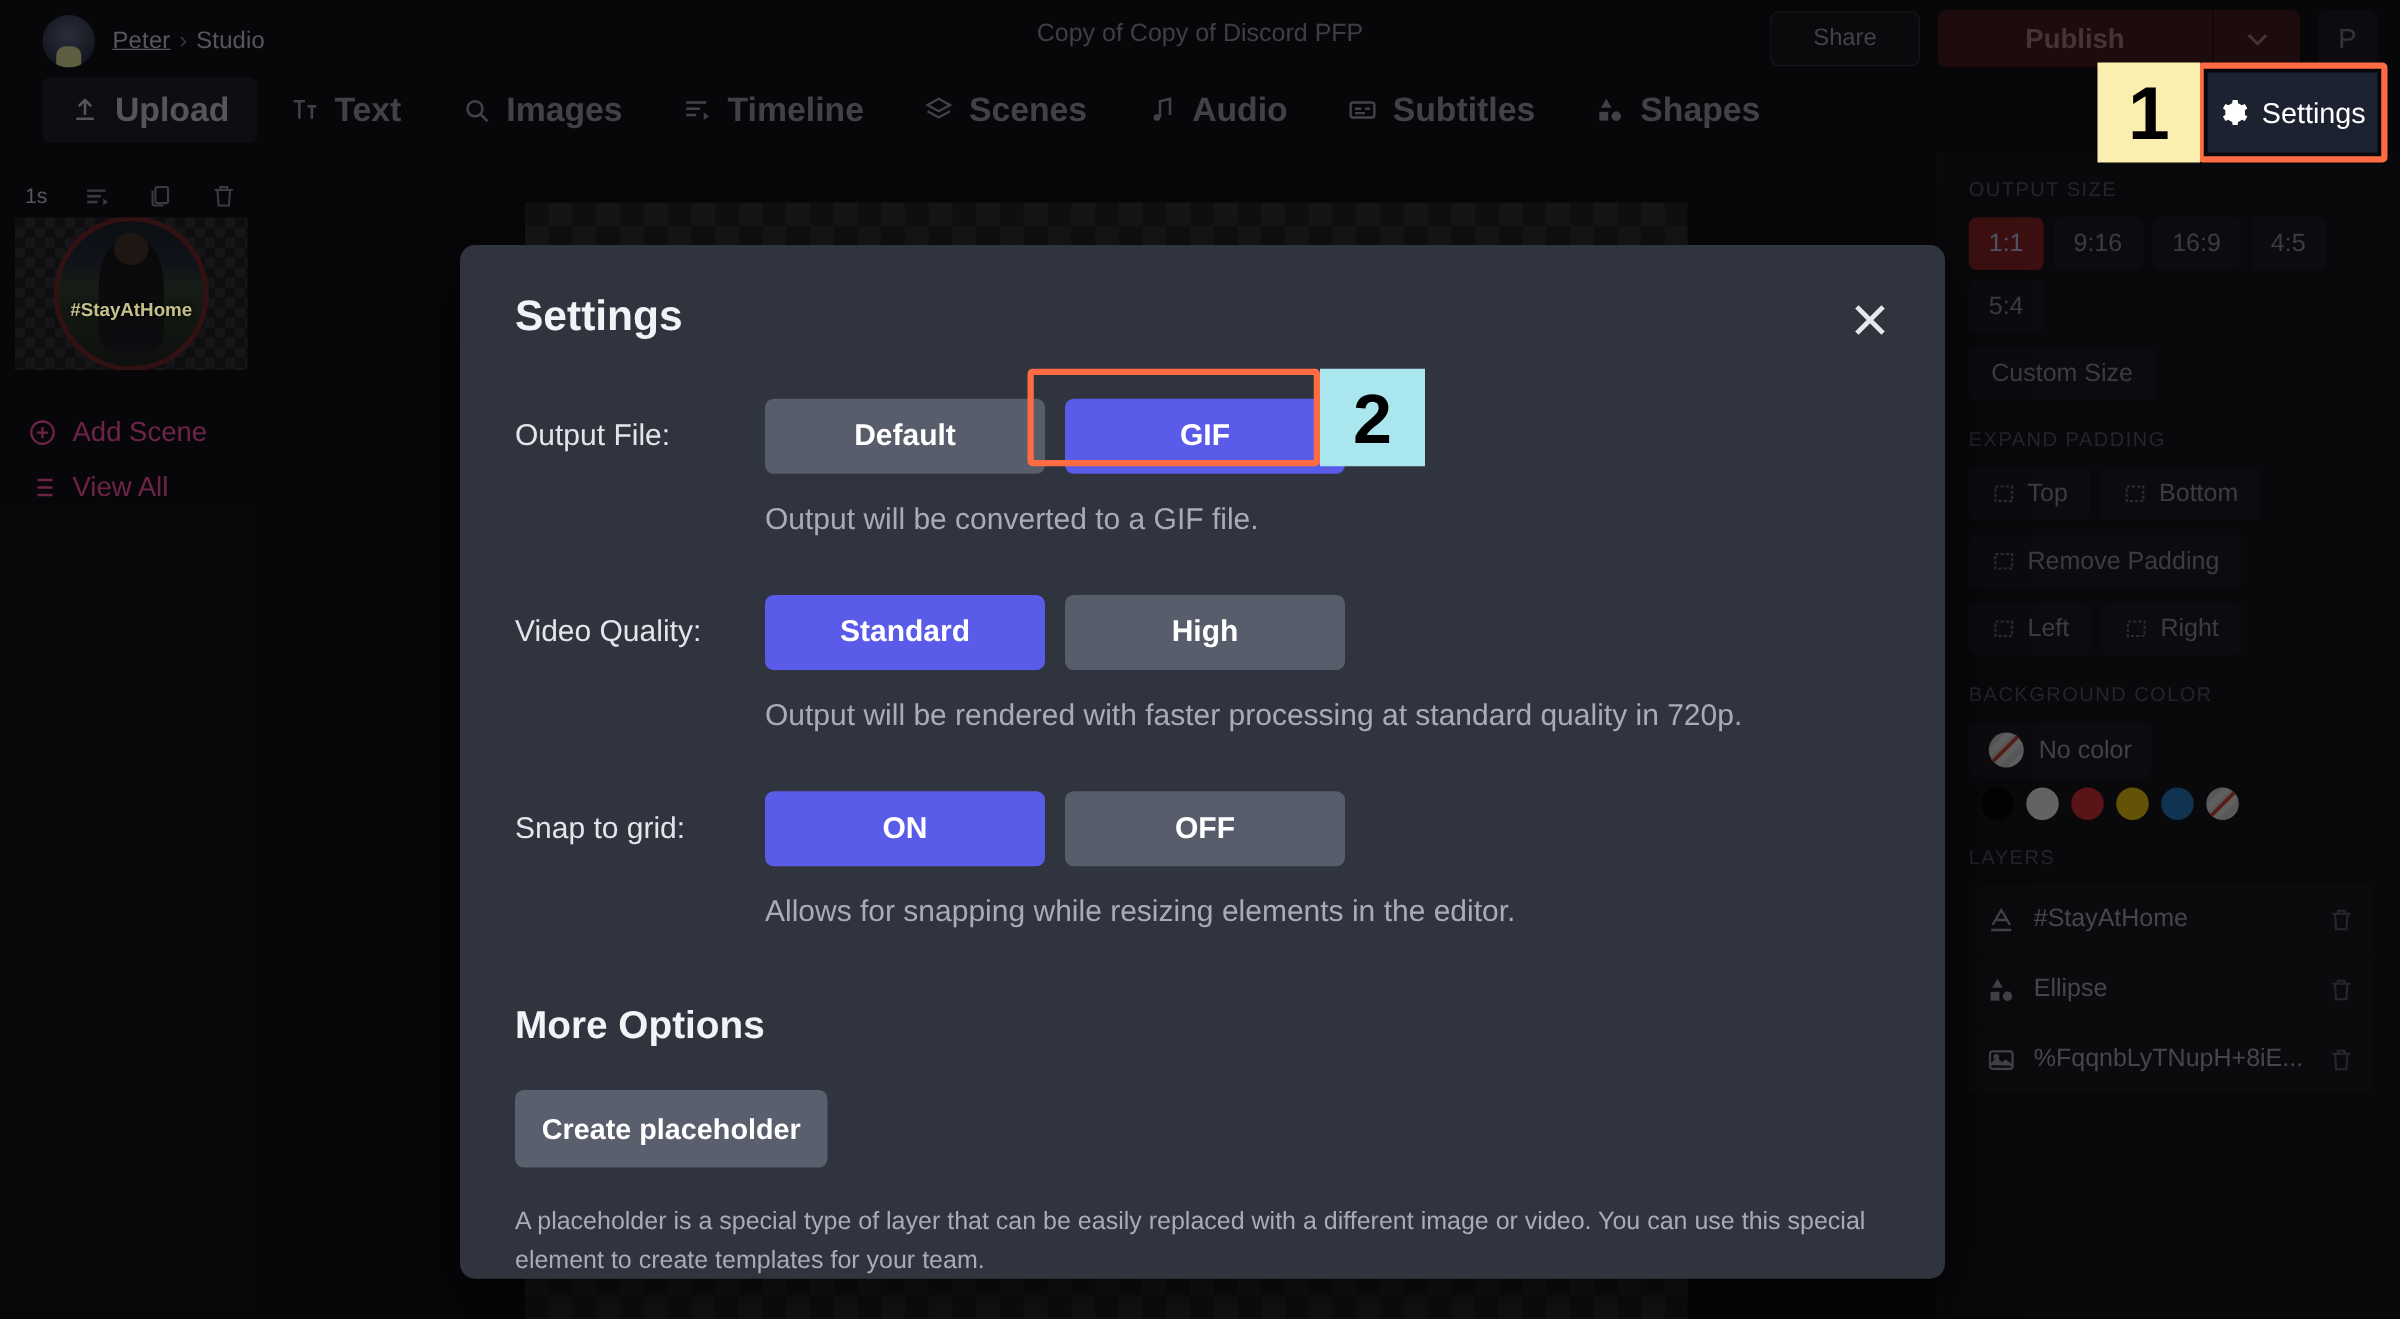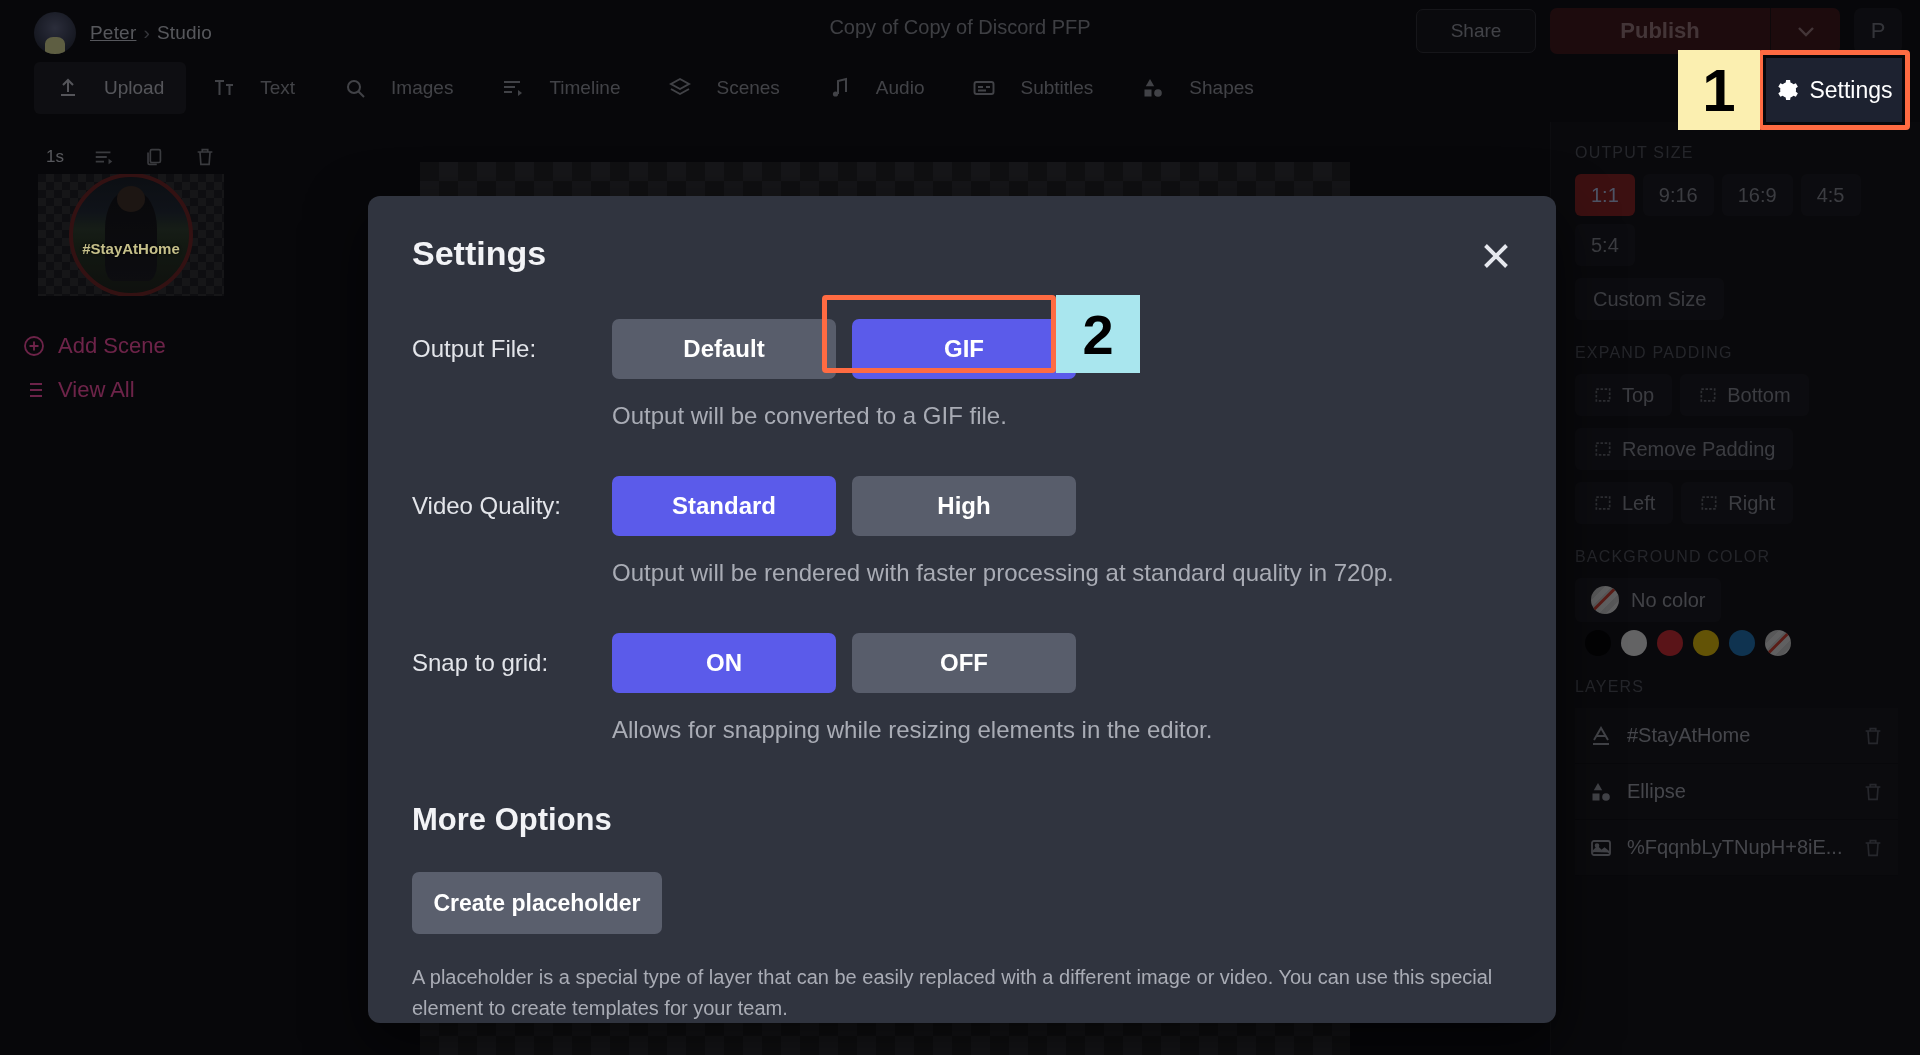--- a/index.html
+++ b/index.html
@@ -57,29 +57,29 @@
     width: 48px; height: 46px; border-radius: 8px; background: #16161b; color: #6b6d76;
     font-size: 22px; display: flex; align-items: center; justify-content: center; cursor: pointer;
   }
 
   
   .navtabs {
     position: absolute; top: 57px; left: 0; width: 1920px; height: 62px;
     display: flex; align-items: center; padding-left: 34px; gap: 4px; background: #0b0b0e;
   }
   .navtab {
-    height: 52px; display: flex; align-items: center; gap: 24px;
-    padding: 0 22px; border-radius: 6px; color: #8b8d95; font-size: 19px; cursor: pointer;
+    height: 52px; display: flex; align-items: center; gap: 12px;
+    padding: 0 22px; border-radius: 6px; color: #8b8d95; font-size: 27px; cursor: pointer; font-weight: bold;
   }
   .navtab.active { background: #1a1a20; color: #b5b7bf; }
   .navtab svg { width: 24px; height: 24px; flex: none; }
 
   
   .leftpanel { position: absolute; top: 140px; left: 0; width: 220px; bottom: 0; background: #0b0b0e; }
-  .scene-card { width: 186px; margin-left: 38px; }
+  .scene-card { width: 186px; margin-left: 12px; }
   .scene-toolbar {
     height: 34px; display: flex; align-items: center; gap: 0;
     justify-content: space-between; padding: 0 8px; color: #a0a2aa;
   }
   .scene-toolbar .dur { font-size: 17px; color: #b9bbc3; }
   .scene-toolbar svg { width: 22px; height: 22px; opacity: .75; cursor: pointer; }
   .scene-thumb {
     width: 186px; height: 122px; position: relative; overflow: hidden;
     background-color: #1a1a1d;
     background-image:

